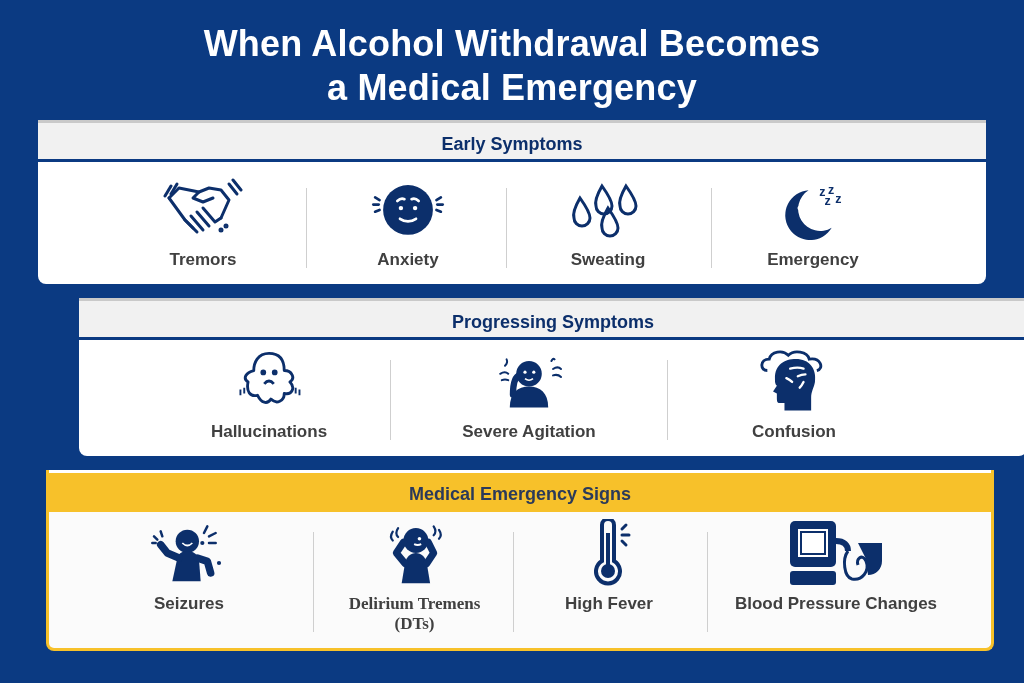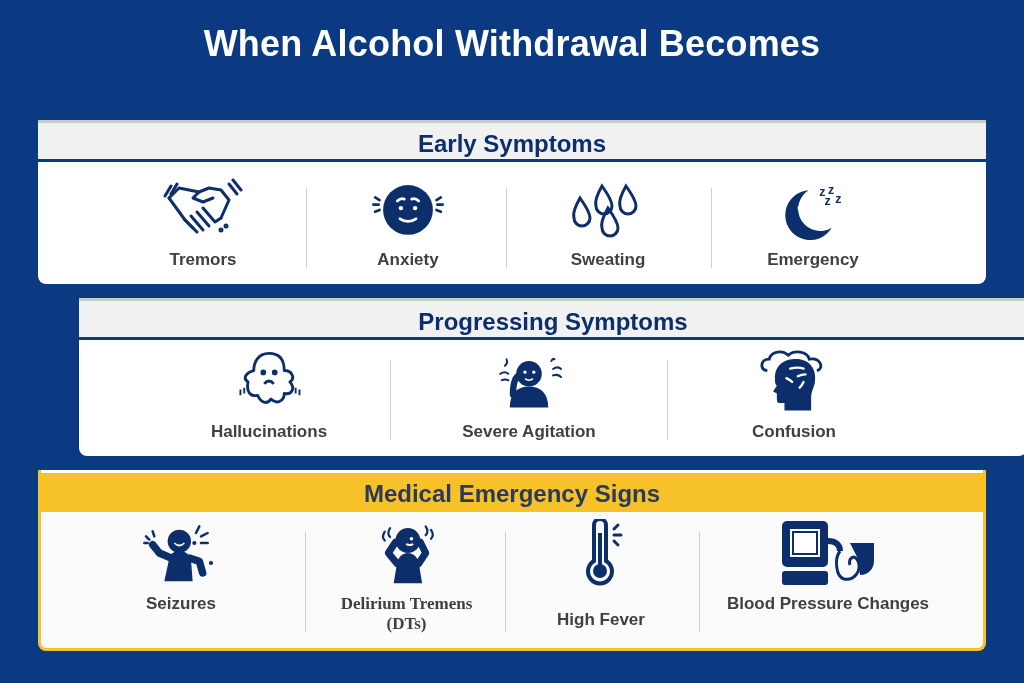--- a/index.html
+++ b/index.html
@@ -17,44 +17,45 @@
   }
   .section {
     position: absolute; left: 38px; width: 948px;
     background: #ffffff; border-radius: 0 0 8px 8px;
     overflow: hidden;
   }
   .sec-head {
     height: 42px; background: #f1f1f1;
     border-top: 3px solid #c9c9c9;
     border-bottom: 3px solid #0b3a82;
-    text-align: center; font-weight: bold; font-size: 24px;
+    text-align: center; font-weight: bold; font-size: 18px;
     line-height: 42px; color: #0c2f6b; box-sizing: border-box;
   }
   .sec-head.alert {
     background: #f7c12a; border-top: 3px solid #ffffff; border-bottom: none;
     color: #2b3a5a;
   }
   .sec1 { top: 120px; height: 164px; }
   .sec2 { top: 298px; height: 158px; margin-left: 41px; }
-  .sec3 { top: 470px; height: 178px; border: 3px solid #f7c12a; border-top: none; width: 942px; background:#fbfbfb; }
+  .sec3 { top: 470px; height: 178px; border: 3px solid #f7c12a; border-top: none; width: 942px; background:#fbfbfb;margin-left:8px; }
   .item {
     position: relative; display: flex; flex-direction: column; align-items: center;
     justify-content: flex-start;
   }
   .item .ico { width: 80px; height: 66px; display:flex; align-items:center; justify-content:center; }
   .item .lbl { font-weight: bold; font-size: 17px; color: #404040; margin-top: 8px; text-align: center; line-height: 20px; }
   .divider { position: absolute; width: 1px; background: #cfcfcf; }
   svg { display: block; }
 </style>
 </head>
 <body>
 
 <div class="title">
   <div>When Alcohol Withdrawal Becomes</div>
+  <div>a Medical Emergency</div>
 </div>
 
 <div class="section sec1">
   <div class="sec-head">Early Symptoms</div>
   <div class="divider" style="left:268px; top:68px; height:80px;"></div>
   <div class="divider" style="left:468px; top:68px; height:80px;"></div>
   <div class="divider" style="left:673px; top:68px; height:80px;"></div>
 
   <div class="item" style="position:absolute; left:100px; top:56px; width:130px;">
     <div class="ico">
@@ -229,21 +230,21 @@
             <path d="M72 8 Q76 14 72 18"></path>
         </g>
       </svg>
     </div>
     <div class="lbl">
       <span>Delirium Tremens</span><br>
       <span>(DTs)</span>
     </div>
   </div>
 
-  <div class="item" style="position:absolute; left:495px; top:50px; width:130px;gap:16px;">
+  <div class="item" style="position:absolute; left:495px; top:50px; width:130px;">
     <div class="ico">
       <svg width="70" height="68" viewBox="0 0 70 68">
         <path d="M28 6 A6 6 0 0 1 40 6 L40 42 A12 12 0 1 1 28 42 Z" stroke="#0c2f6b" stroke-width="4" fill="none"></path>
         <rect x="32" y="14" width="4" height="32" fill="#0c2f6b"></rect>
         <circle cx="34" cy="52" r="7" fill="#0c2f6b"></circle>
         <g stroke="#0c2f6b" stroke-width="3" stroke-linecap="round">
           <path d="M48 10 L52 6"></path>
             <path d="M48 16 L55 16"></path>
             <path d="M48 22 L52 26"></path>
         </g>

